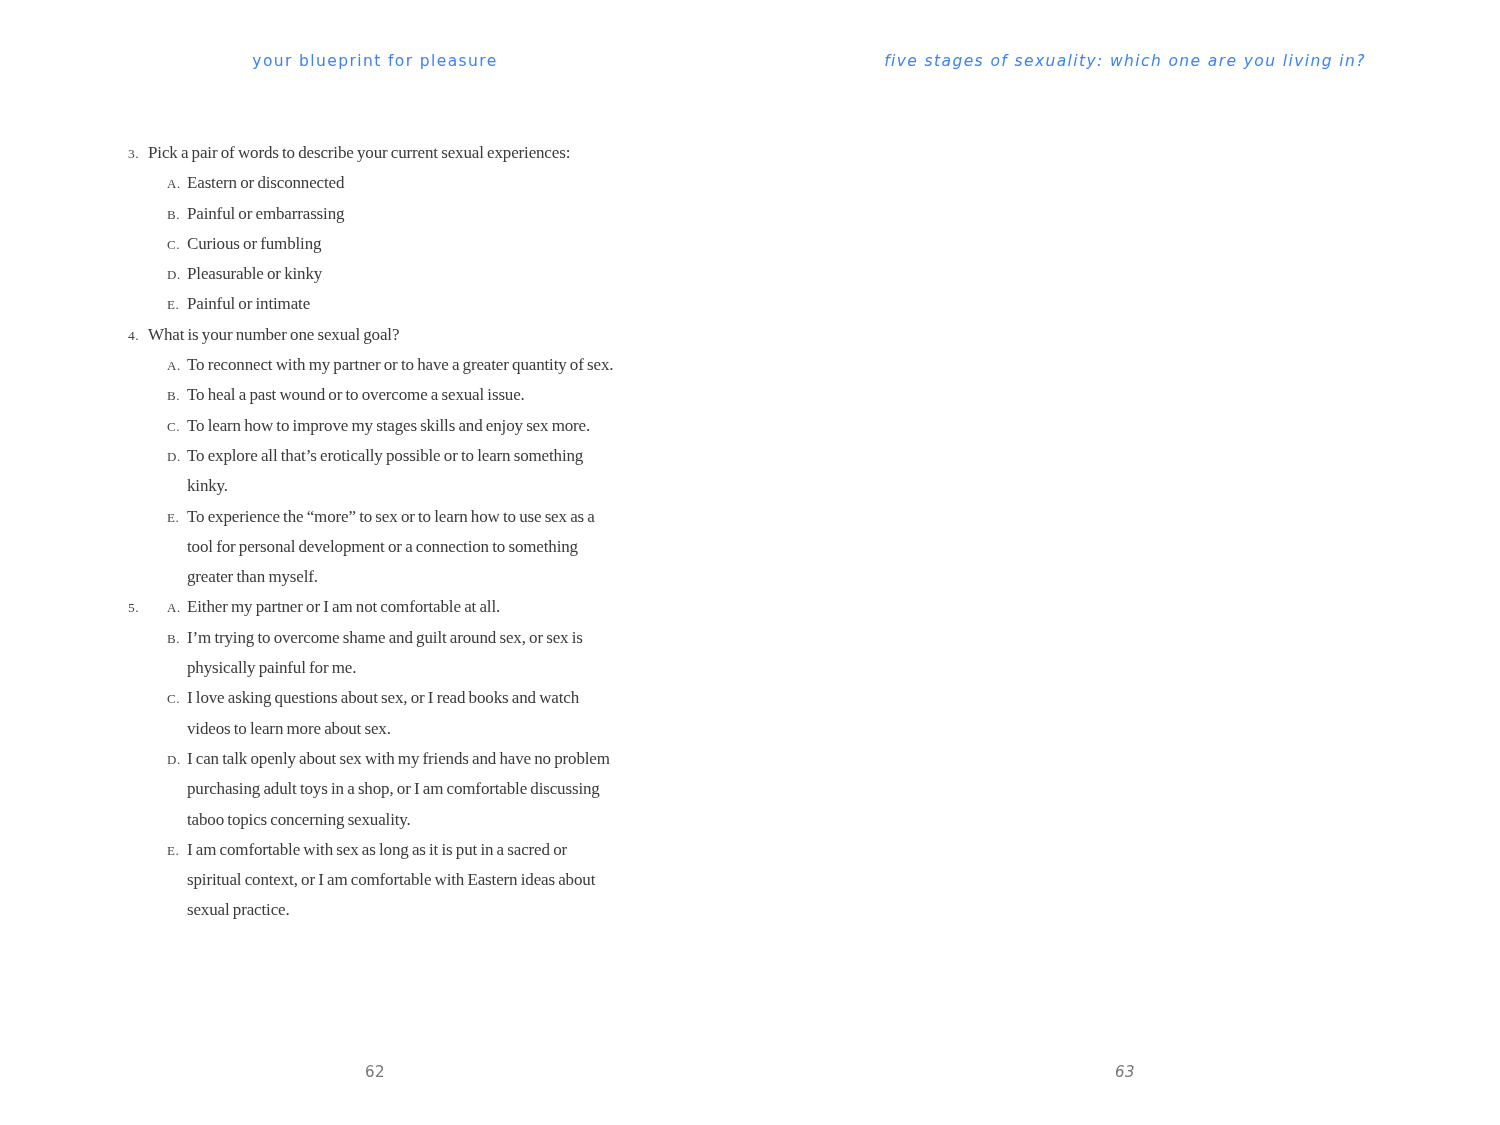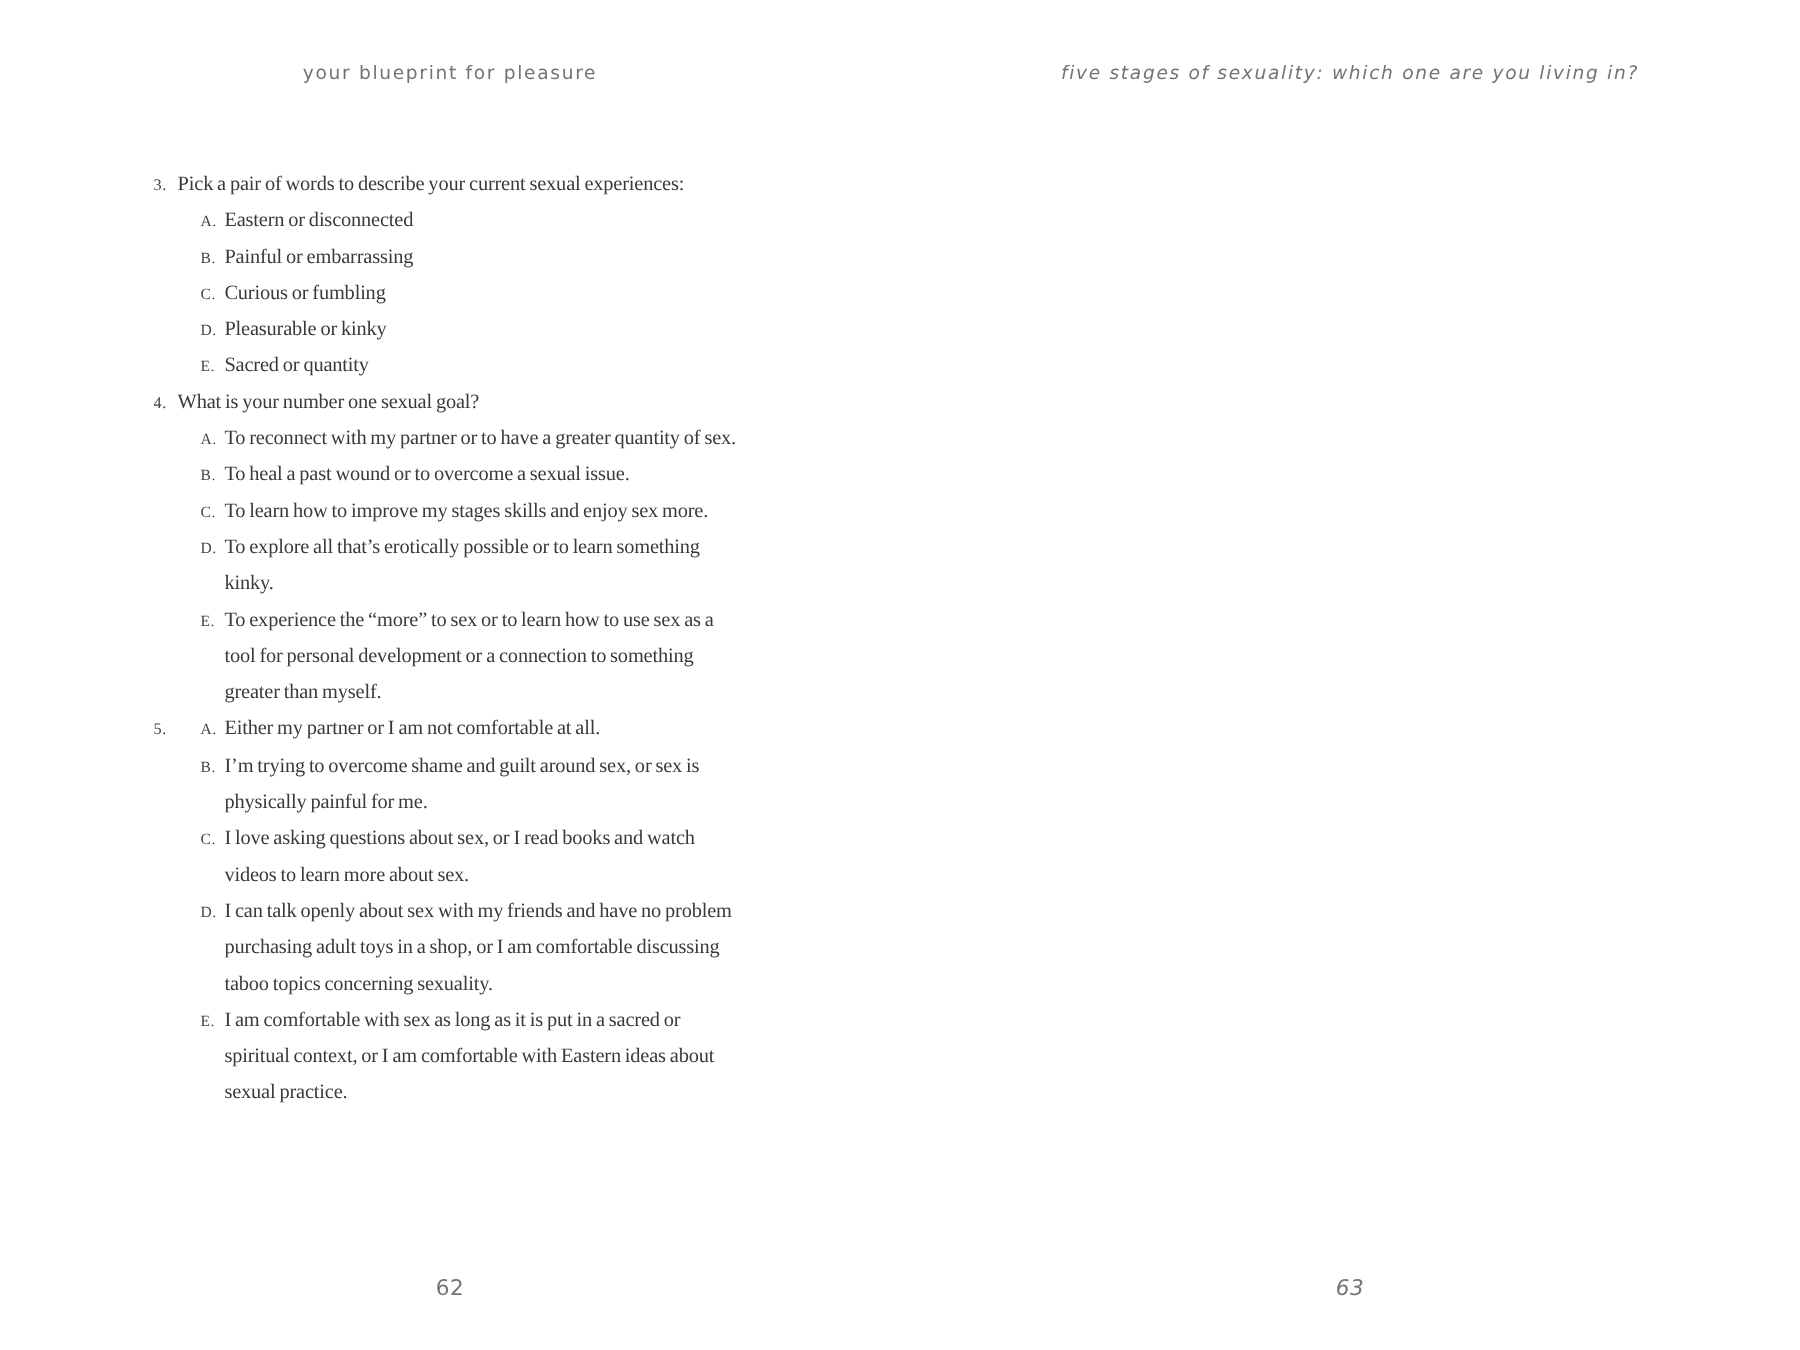--- a/index.html
+++ b/index.html
@@ -23,32 +23,32 @@
 
   .running-head {
     position: absolute;
     top: 52px;
     left: 0;
     width: 750px;
     text-align: center;
     font-family: "DejaVu Sans", sans-serif;
     font-size: 15.5px;
     letter-spacing: 1.4px;
-    color: #737373;
+    color: #3b82f6;
     font-weight: 400;
   }
 
   .page-number {
     position: absolute;
     top: 1063px;
     left: 0;
     width: 750px;
     text-align: center;
     font-family: "DejaVu Sans", sans-serif;
-    font-size: 18px;
+    font-size: 15px;
     letter-spacing: 0.5px;
     color: #757575;
   }
 
   
   .quiz {
     position: absolute;
     left: 128px;
     top: 138px;
     width: 487px;
@@ -102,21 +102,21 @@
       <div class="option">
         <span class="o-marker">C.</span>
         <span>Curious or fumbling</span>
       </div>
       <div class="option">
         <span class="o-marker">D.</span>
         <span>Pleasurable or kinky</span>
       </div>
       <div class="option">
         <span class="o-marker">E.</span>
-        <span>Sacred or quantity</span>
+        <span>Painful or intimate</span>
       </div>
 
       <div class="question">
         <span class="q-marker">4.</span>
         <span>What is your number one sexual goal?</span>
       </div>
       <div class="option">
         <span class="o-marker">A.</span>
         <span>To reconnect with my partner or to have a greater quantity of sex.</span>
       </div>

